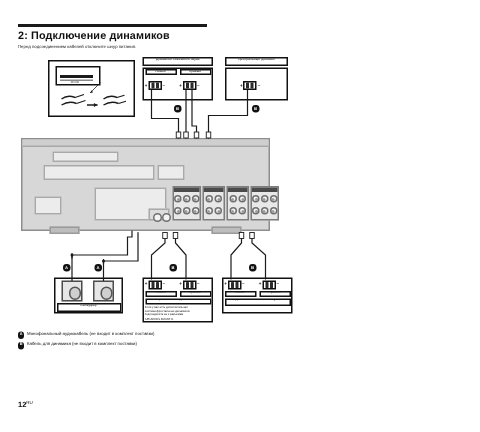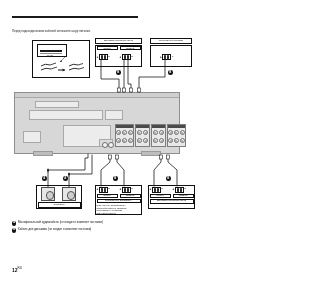--- a/index.html
+++ b/index.html
@@ -91,20 +91,21 @@
   .folio{position:absolute;left:12px;top:266px;font-size:5px;font-weight:bold;color:#111;}
   .folio sup{font-size:3px;font-weight:normal;}
   .tiny{font-size:1.9px;line-height:2.5px;}
 </style>
 </head>
 <body>
 
 <div class="page">
 
   <div class="rule"></div>
+  <div class="chapter-title">2: Подключение динамиков</div>
   <div class="intro">Перед подсоединением кабелей отключите шнур питания.</div>
 
   <div class="inset" style="left:32px;top:40px;width:58px;height:38px;">
     <div class="mini" style="left:4px;top:3px;width:30px;height:13px;">
       <div style="position:absolute;left:2px;top:4.5px;width:22px;height:2px;background:#1b1b1b;"></div>
       <div style="position:absolute;left:2px;top:7.5px;width:22px;height:1.6px;background:#8a8a8a;"></div>
       <div class="tiny" style="position:absolute;left:9px;top:9.4px;color:#111;">10 mm</div>
     </div>
     <svg width="58" height="38" style="position:absolute;left:0;top:0;">
       <g stroke="#1b1b1b" stroke-width="0.5" fill="none">

